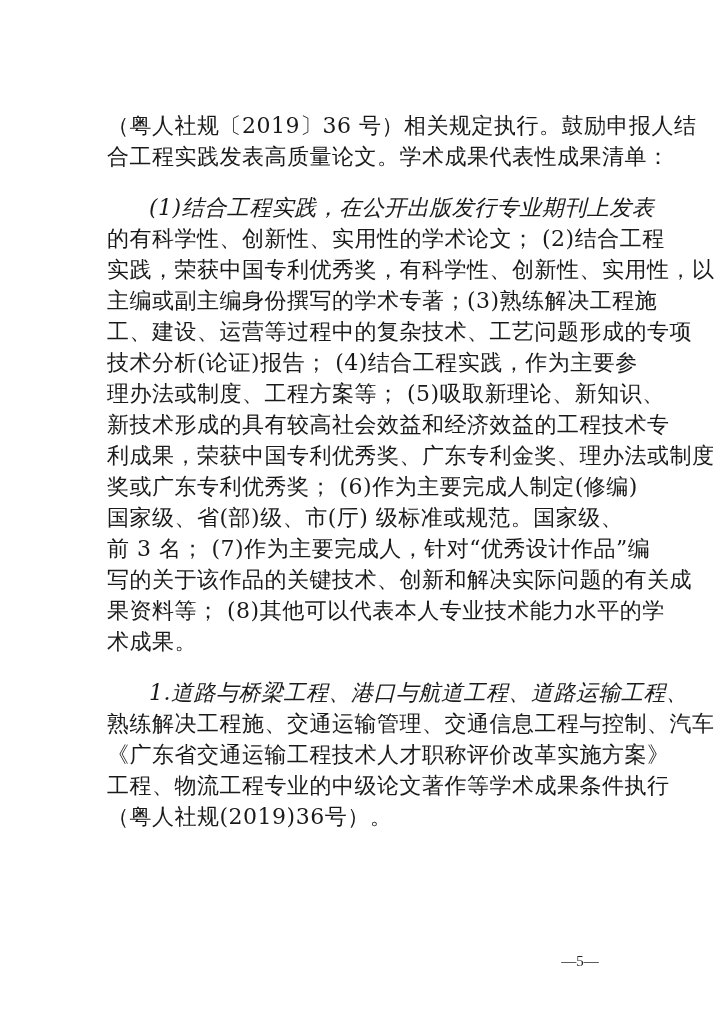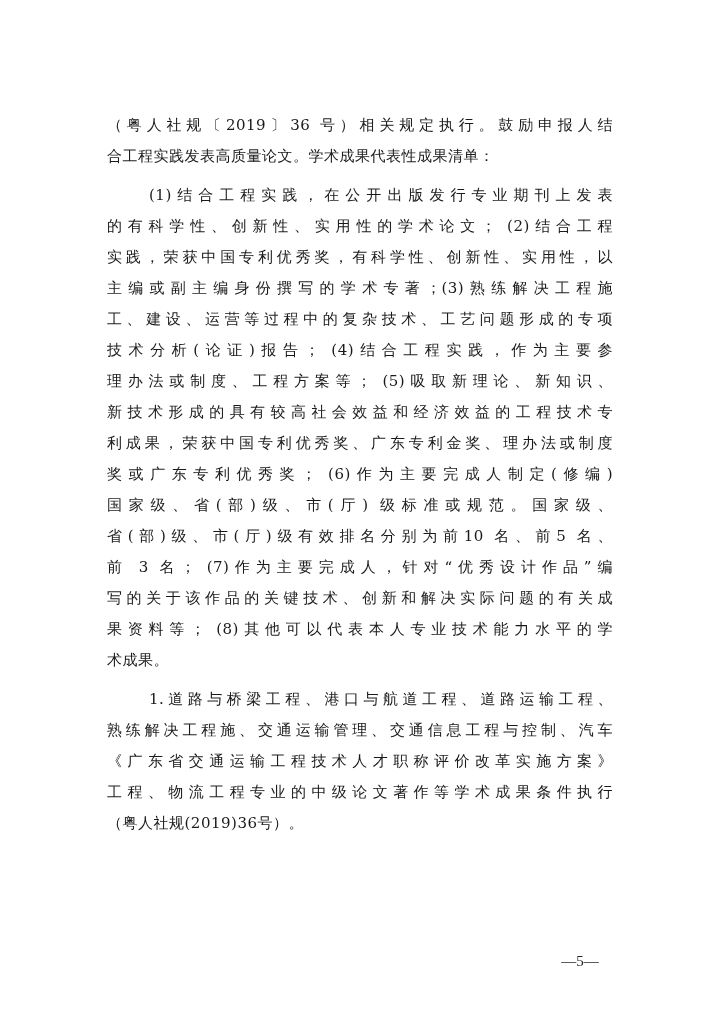--- a/index.html
+++ b/index.html
@@ -17,34 +17,35 @@
     }
     .page {
       position: absolute;
       left: 107px;
       top: 110px;
       width: 506px;
     }
     .line {
       height: 31px;
       line-height: 31px;
-      font-size: 15px;
+      font-size: 22px;
       white-space: nowrap;
       text-align: justify;
       text-align-last: justify;
       letter-spacing: 0.5px;
     }
     .line.last {
       text-align-last: left;
     }
     .line.indent {
       padding-left: 42px;
     }
     .line.gap {
-      margin-top: 8px;
+      margin-top: 20px;
+      font-style: italic;
     }
     .page-number {
       position: absolute;
       left: 560px;
       top: 952px;
       width: 40px;
       text-align: center;
       font-size: 15px;
       line-height: 18px;
       color: #222;
@@ -62,21 +63,20 @@
   <div class="line">的有科学性、创新性、实用性的学术论文；  (2)结合工程</div>
   <div class="line">实践，荣获中国专利优秀奖，有科学性、创新性、实用性，以</div>
   <div class="line">主编或副主编身份撰写的学术专著；(3)熟练解决工程施</div>
   <div class="line">工、建设、运营等过程中的复杂技术、工艺问题形成的专项</div>
   <div class="line">技术分析(论证)报告；  (4)结合工程实践，作为主要参</div>
   <div class="line">理办法或制度、工程方案等；  (5)吸取新理论、新知识、</div>
   <div class="line">新技术形成的具有较高社会效益和经济效益的工程技术专</div>
   <div class="line">利成果，荣获中国专利优秀奖、广东专利金奖、理办法或制度</div>
   <div class="line">奖或广东专利优秀奖；  (6)作为主要完成人制定(修编)</div>
   <div class="line">国家级、省(部)级、市(厅)  级标准或规范。国家级、</div>
-  <div class="line">省(部)级、市(厅)级有效排名分别为前10 名、前5 名、</div>
   <div class="line">前 3 名；  (7)作为主要完成人，针对“优秀设计作品”编</div>
   <div class="line">写的关于该作品的关键技术、创新和解决实际问题的有关成</div>
   <div class="line">果资料等；  (8)其他可以代表本人专业技术能力水平的学</div>
   <div class="line last">术成果。</div>
 
   <div class="line indent gap">1.道路与桥梁工程、港口与航道工程、道路运输工程、</div>
   <div class="line">熟练解决工程施、交通运输管理、交通信息工程与控制、汽车</div>
   <div class="line">《广东省交通运输工程技术人才职称评价改革实施方案》</div>
   <div class="line">工程、物流工程专业的中级论文著作等学术成果条件执行</div>
   <div class="line last">（粤人社规(2019)36号）。</div>

